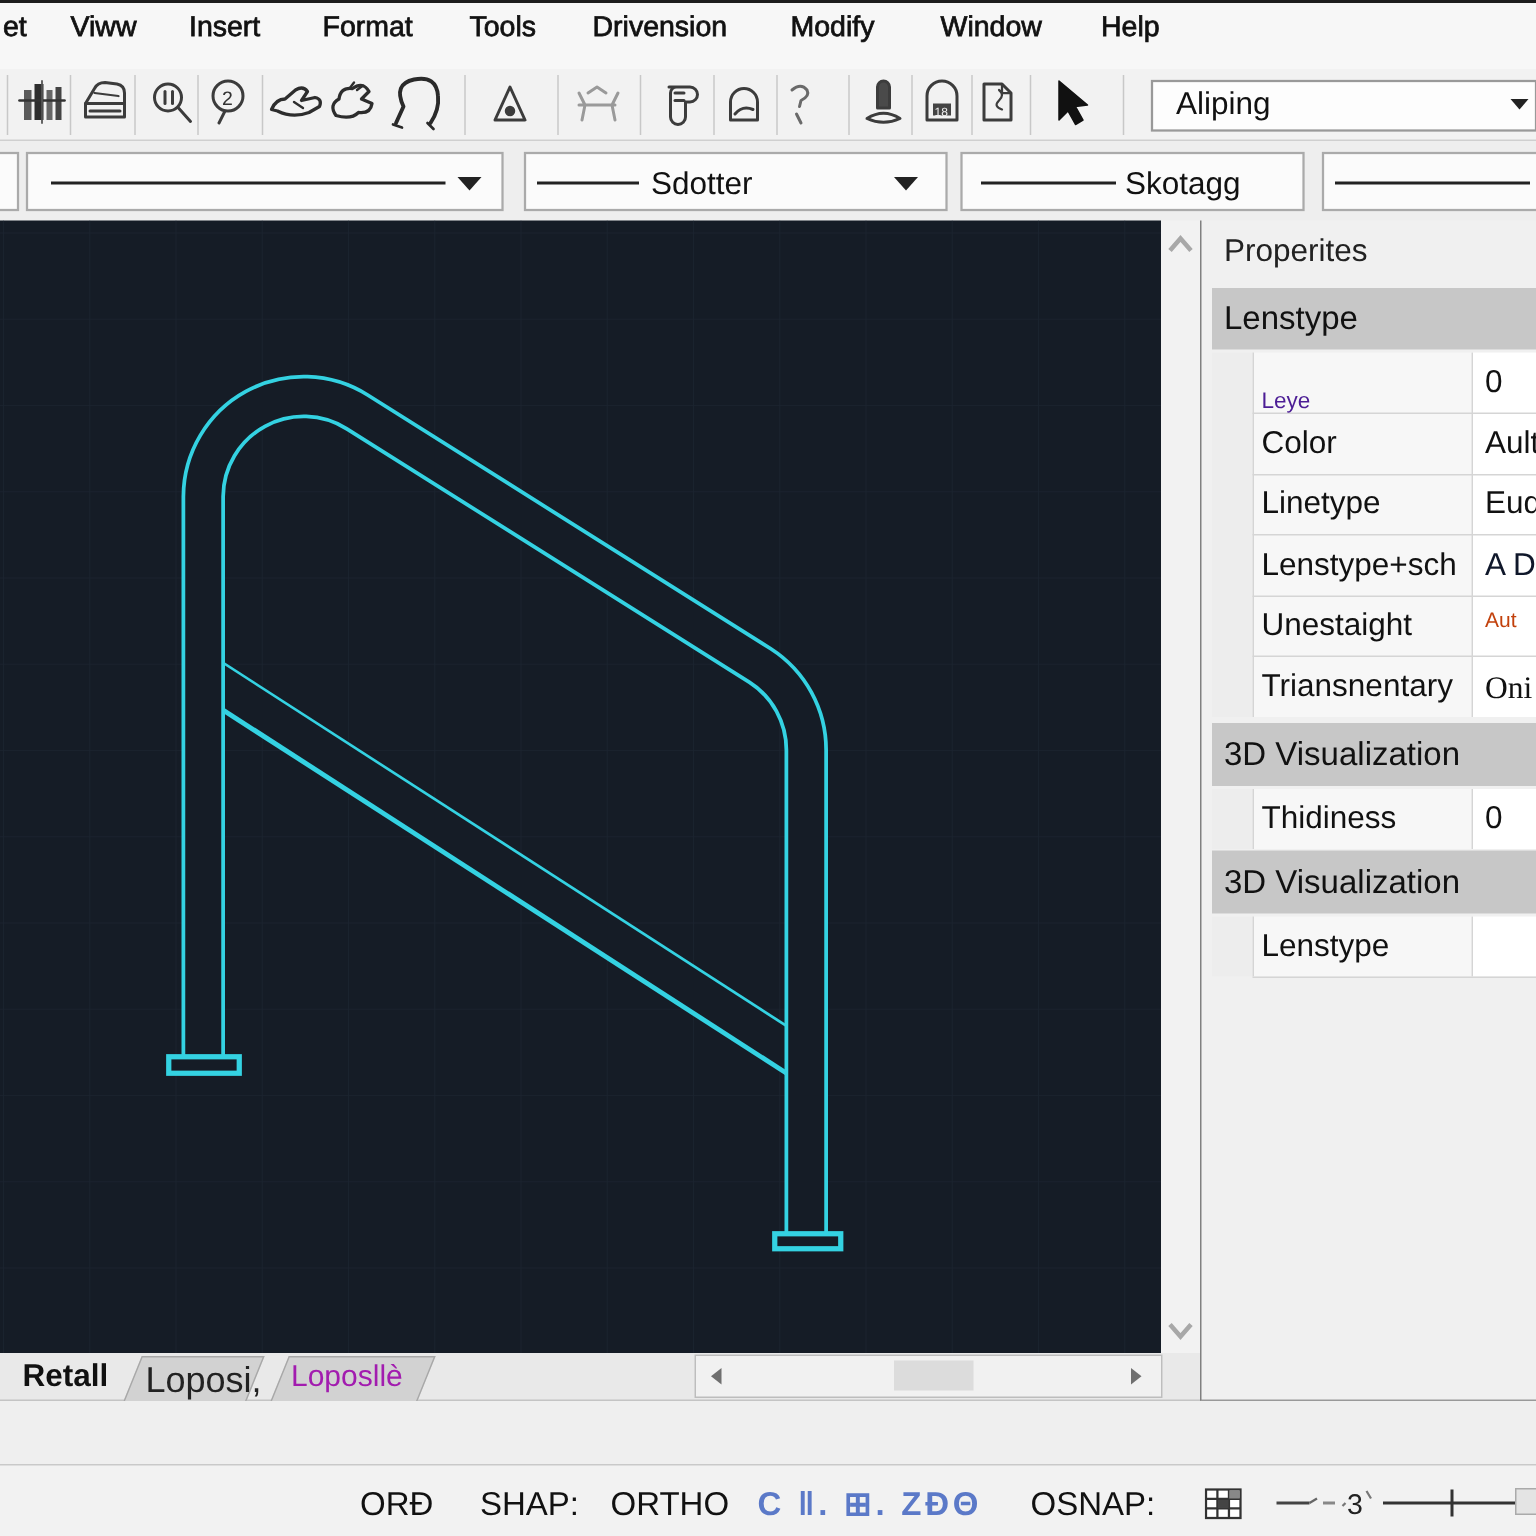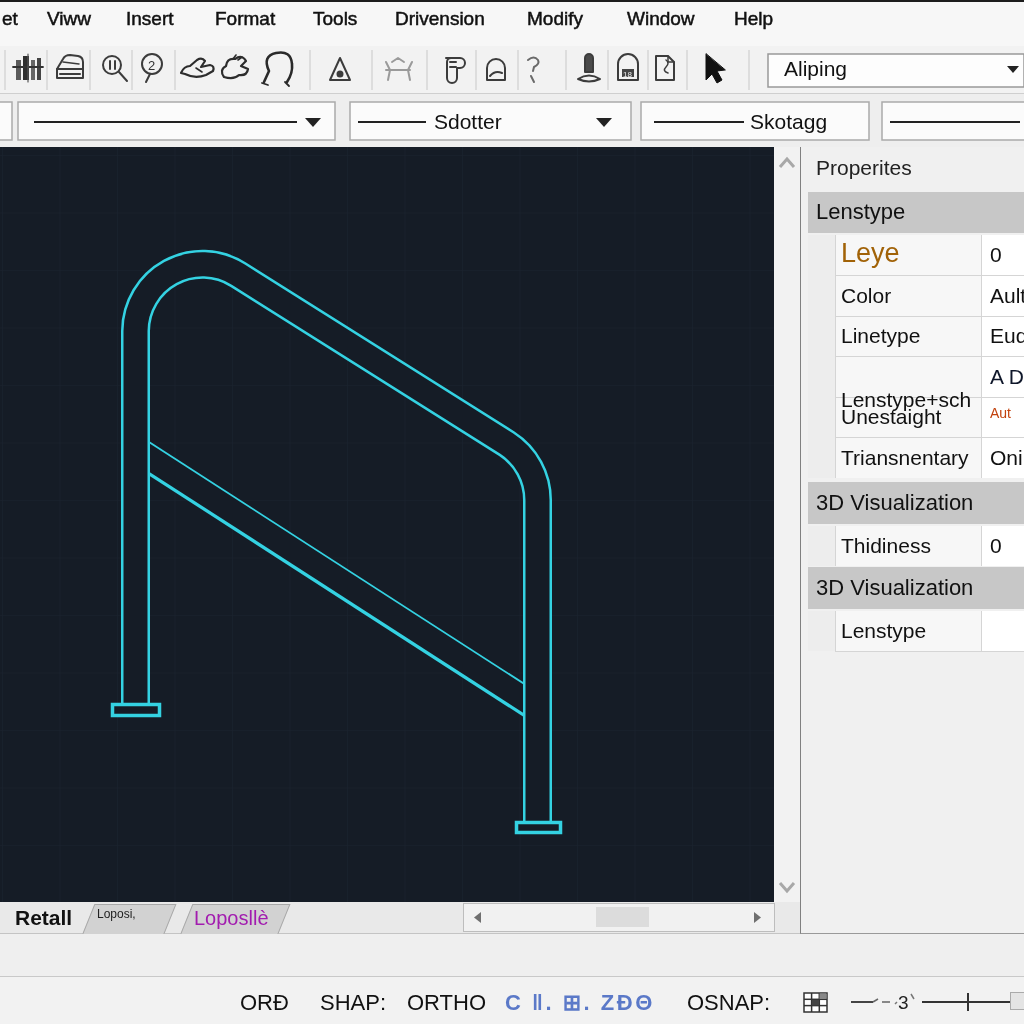--- a/index.html
+++ b/index.html
@@ -206,32 +206,32 @@
   <div class="abs" style="left:17px;top:52px;font-size:22px;color:#111;">Lenstype</div>
 
   <div class="abs" style="left:9px;top:88px;width:216px;height:243px;background:#ededed;"></div>
   <div class="abs" style="left:36px;top:88px;width:146px;height:243px;background:#f7f7f7;border-left:1px solid #d5d5d5;"></div>
   <div class="abs" style="left:182px;top:88px;width:43px;height:243px;background:#ffffff;border-left:1px solid #d5d5d5;"></div>
   <div class="abs" style="left:36px;top:128px;width:189px;height:1px;background:#d5d5d5;"></div>
   <div class="abs" style="left:36px;top:169px;width:189px;height:1px;background:#d5d5d5;"></div>
   <div class="abs" style="left:36px;top:209px;width:189px;height:1px;background:#d5d5d5;"></div>
   <div class="abs" style="left:36px;top:250px;width:189px;height:1px;background:#d5d5d5;"></div>
   <div class="abs" style="left:36px;top:290px;width:189px;height:1px;background:#d5d5d5;"></div>
-  <div class="abs" style="left:42px;top:91px;font-size:27px;color:#a16207;">Leye</div>
+  <div class="abs" style="left:42px;top:112px;font-size:15px;color:#4c1d95;">Leye</div>
   <div class="abs" style="left:191px;top:96px;font-size:21px;color:#111;">0</div>
   <div class="abs" style="left:42px;top:137px;font-size:21px;color:#111;text-align:right;">Color</div>
   <div class="abs" style="left:191px;top:137px;font-size:21px;color:#111;">Ault</div>
   <div class="abs" style="left:42px;top:177px;font-size:21px;color:#111;">Linetype</div>
   <div class="abs" style="left:191px;top:177px;font-size:21px;color:#111;">Eud</div>
-  <div class="abs" style="left:42px;top:218px;font-size:21px;color:#111;margin-top:23px;">Lenstype+sch</div>
+  <div class="abs" style="left:42px;top:218px;font-size:21px;color:#111;">Lenstype+sch</div>
   <div class="abs" style="left:191px;top:218px;font-size:21px;color:#0f172a;">A D</div>
   <div class="abs" style="left:42px;top:258px;font-size:21px;color:#111;">Unestaight</div>
   <div class="abs" style="left:191px;top:258px;font-size:14px;color:#c2410c;">Aut</div>
   <div class="abs" style="left:42px;top:299px;font-size:21px;color:#111;">Triansnentary</div>
-  <div class="abs" style="left:191px;top:299px;font-size:21px;color:#111;">Oni</div>
+  <div class="abs" style="left:191px;top:299px;font-size:21px;color:#111;font-family:Liberation Serif, serif;">Oni</div>
 
   <div class="abs" style="left:9px;top:335px;width:216px;height:42px;background:#c7c7c7;"></div>
   <div class="abs" style="left:17px;top:343px;font-size:22px;color:#111;">3D Visualization</div>
 
   <div class="abs" style="left:9px;top:379px;width:216px;height:40px;background:#ededed;"></div>
   <div class="abs" style="left:36px;top:379px;width:146px;height:40px;background:#f7f7f7;border-left:1px solid #d5d5d5;"></div>
   <div class="abs" style="left:182px;top:379px;width:43px;height:40px;background:#ffffff;border-left:1px solid #d5d5d5;"></div>
   <div class="abs" style="left:42px;top:387px;font-size:21px;color:#111;">Thidiness</div>
   <div class="abs" style="left:191px;top:387px;font-size:21px;color:#111;">0</div>
 
@@ -244,21 +244,21 @@
   <div class="abs" style="left:36px;top:504px;width:189px;height:1px;background:#d5d5d5;"></div>
   <div class="abs" style="left:42px;top:472px;font-size:21px;color:#111;">Lenstype</div>
 </div>
 
 <div class="abs" style="left:0;top:902px;width:800px;height:31px;background:#e9e9e9;
      border-bottom:1px solid #c4c4c4;"></div>
 <div class="abs" id="tabs" style="left:0;top:902px;width:799px;height:33px;">
   <div class="abs" style="left:15px;top:4px;font-size:21px;font-weight:bold;color:#111;">Retall</div>
   <div class="abs" style="left:88px;top:2px;width:80px;height:30px;background:#d2d2d2;
        border:1px solid #a8a8a8;transform:skewX(-22deg);"></div>
-  <div class="abs" style="left:97px;top:5px;font-size:12px;color:#222;">Loposi,</div>
+  <div class="abs" style="left:97px;top:5px;font-size:24px;color:#222;">Loposi,</div>
   <div class="abs" style="left:186px;top:2px;width:96px;height:30px;background:#d2d2d2;
        border:1px solid #a8a8a8;transform:skewX(-22deg);"></div>
   <div class="abs" style="left:194px;top:5px;font-size:20px;color:#a21caf;">Loposllè</div>
 
   <div class="abs" style="left:463px;top:1px;width:310px;height:27px;background:#f1f1f1;
        border:1px solid #bdbdbd;"></div>
   <div class="abs" style="left:596px;top:5px;width:53px;height:20px;background:#dcdcdc;"></div>
   <svg class="abs" style="left:471px;top:8px;" width="12" height="15" viewBox="0 0 12 15">
     <path d="M10,2 L3,7.5 L10,13 Z" fill="#6f6f6f"></path>
   </svg>

